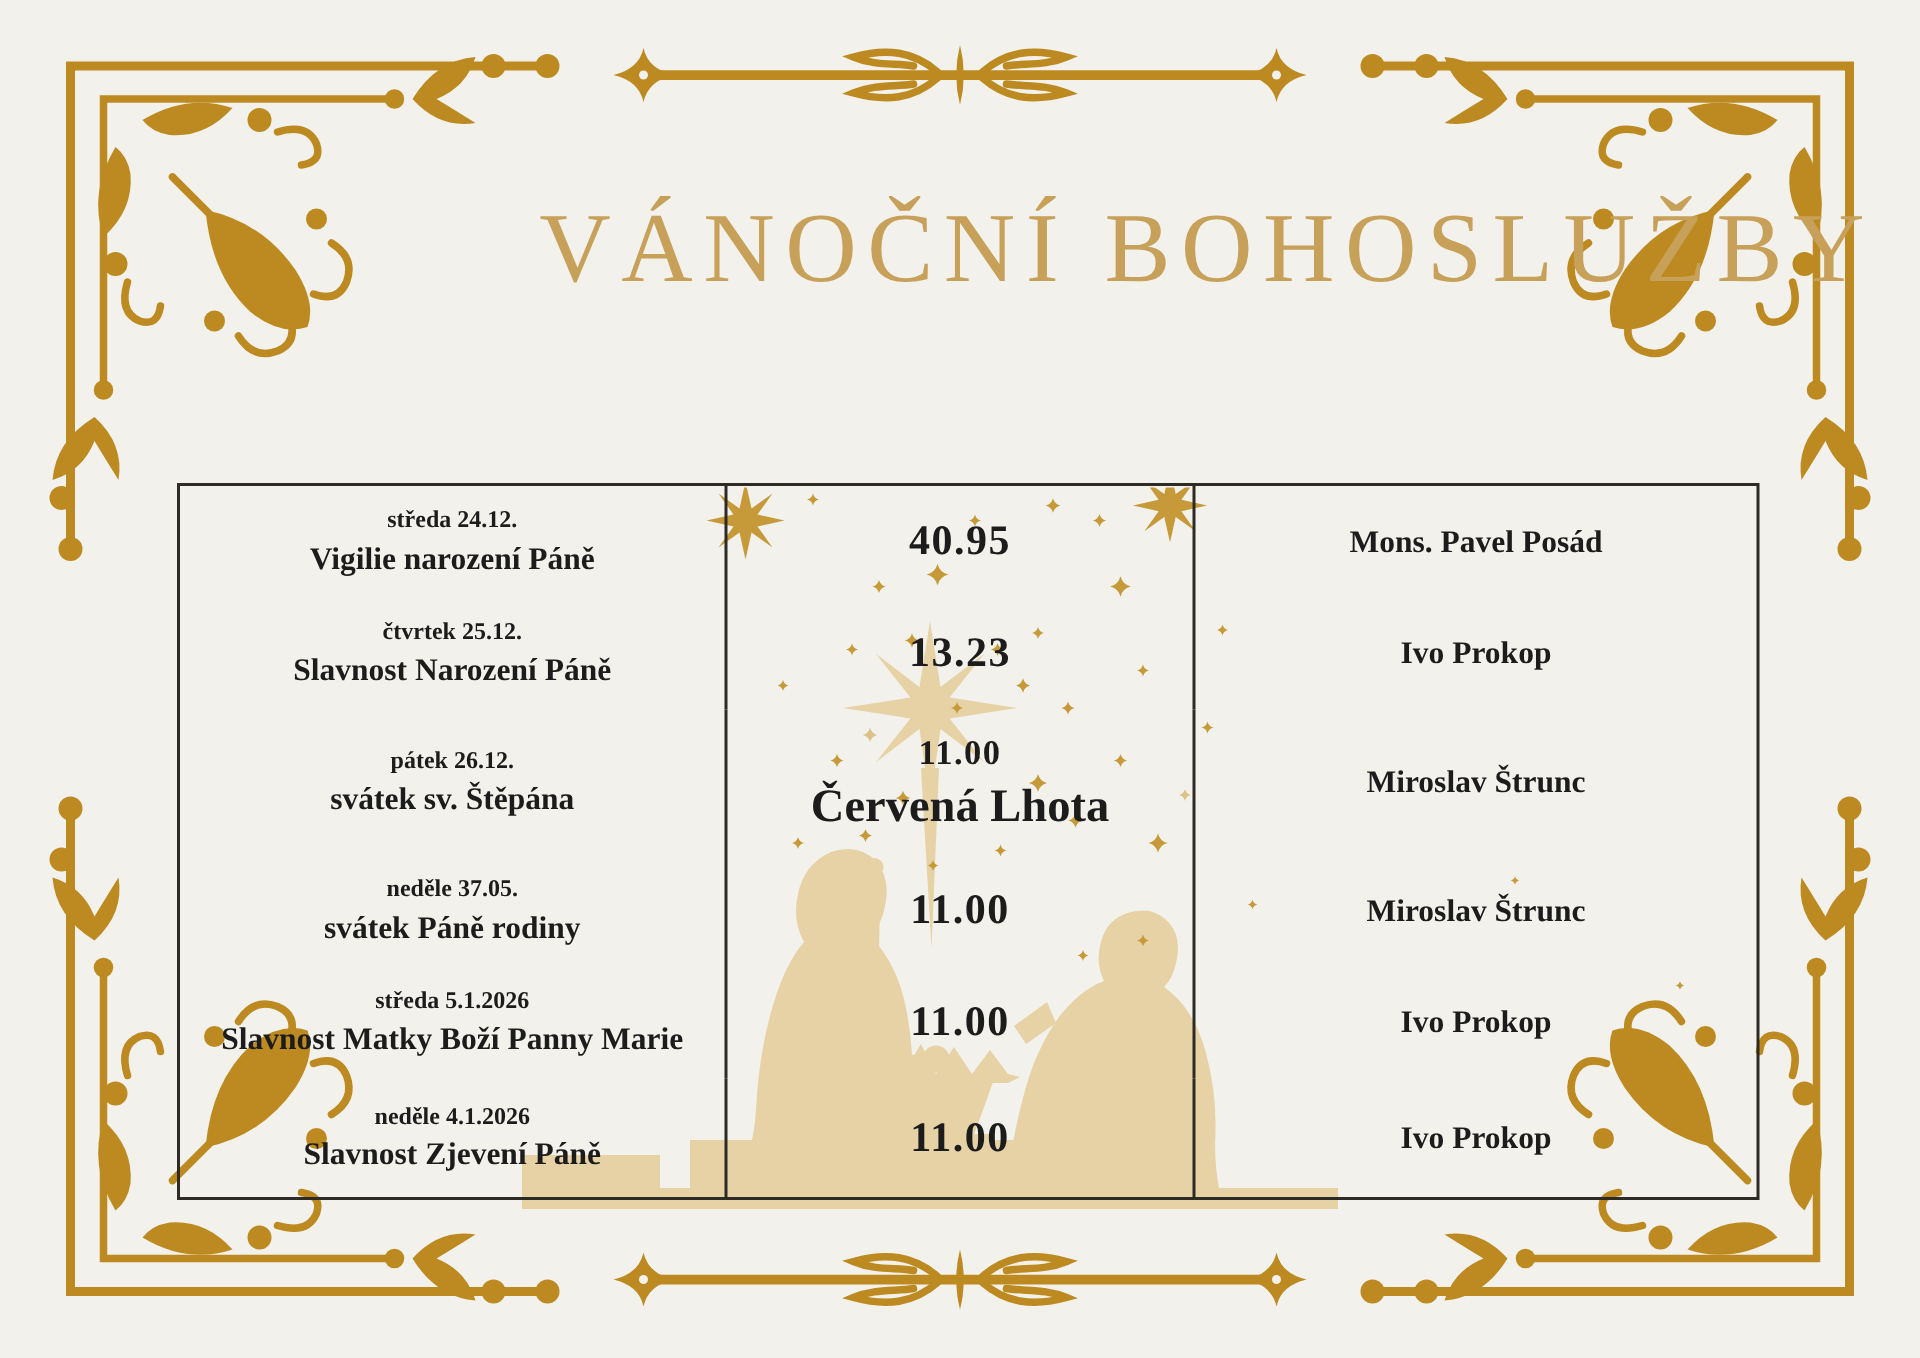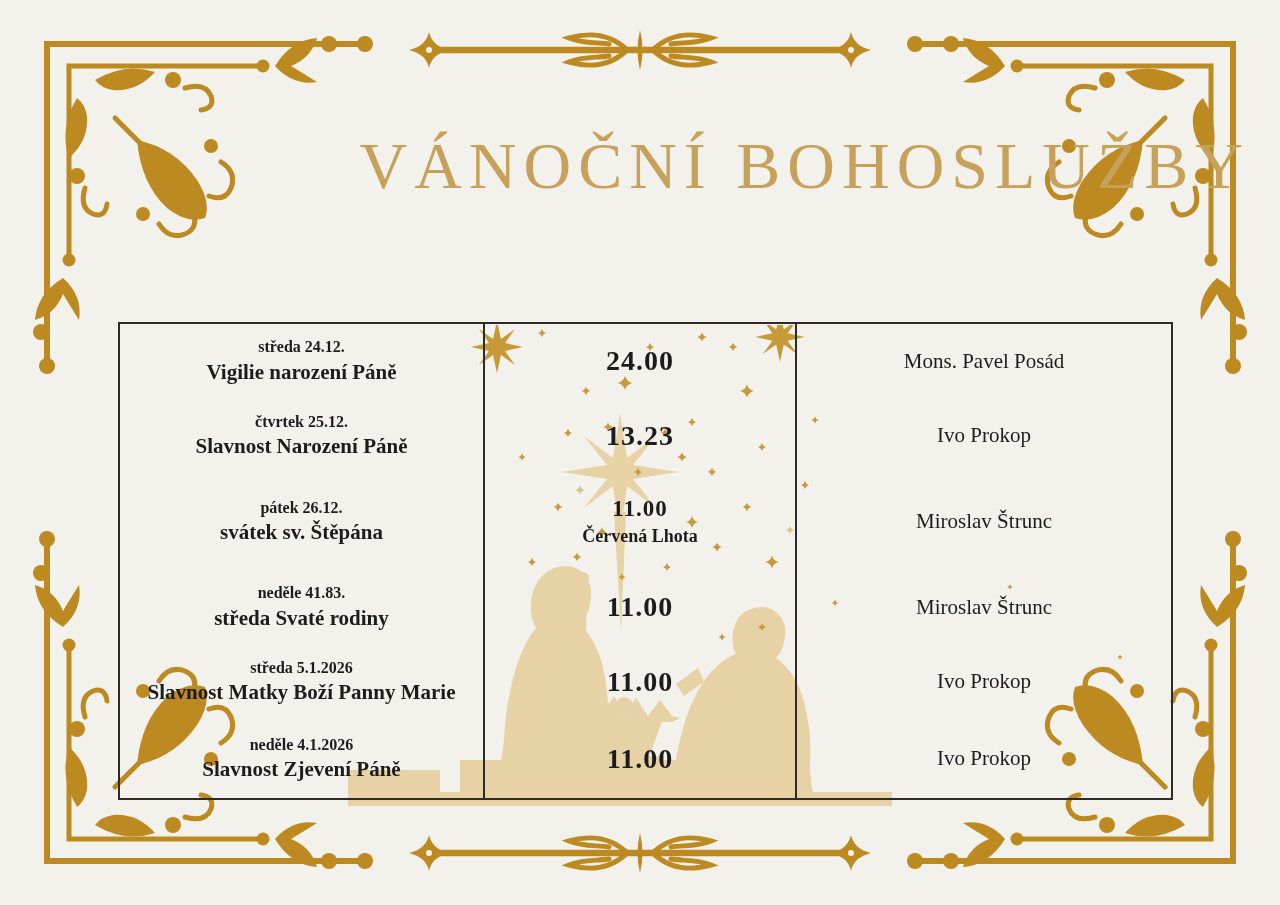--- a/index.html
+++ b/index.html
@@ -39,23 +39,23 @@
   }
   .cell{
     display:flex;flex-direction:column;justify-content:center;align-items:center;
     text-align:center;box-sizing:border-box;padding:2px 8px;
   }
   .cell.c1,.cell.c2{border-right:2px solid #2e2b26;}
   .date{font-size:16px;font-weight:700;line-height:1.35;}
   .event{font-size:21px;font-weight:700;line-height:1.35;text-align:center;}
   .time{font-size:28px;font-weight:700;letter-spacing:1px;}
   .time.small{font-size:23px;}
-  .time-note{font-size:18px;font-weight:700;margin-top:4px;}
+  .time-note{font-size:31px;font-weight:700;margin-top:4px;}
   .time-note:empty{display:none;margin:0;}
-  .celebrant{font-size:21px;font-weight:400;text-align:right;}
+  .celebrant{font-size:21px;font-weight:700;text-align:right;}
 </style>
 </head>
 <body>
 
 <svg class="abs corner tl" viewBox="0 0 350 350">
   <g fill="none" stroke="#bc8a20" stroke-width="6" stroke-linecap="round">
     <path d="M340,16 H22 V338"></path>
     <path d="M238,38 H44 V232" stroke-width="5"></path>
     <path d="M196,134 q16,10 10,26 q-6,14 -22,8" stroke-width="5"></path>
     <path d="M134,196 q10,16 26,10 q14,-6 8,-22" stroke-width="5"></path>
@@ -276,21 +276,21 @@
   </g>
 </svg>
 
 <div class="abs schedule">
 
   <div class="cell c1 row-border">
     <div class="date">středa 24.12.</div>
     <div class="event">Vigilie narození Páně</div>
   </div>
   <div class="cell c2 row-border">
-    <div class="time">24.00</div>
+    <div class="time">40.95</div>
 
   </div>
   <div class="cell c3 row-border">
     <div class="celebrant">Mons. Pavel Posád</div>
   </div>
 
   <div class="cell c1 row-border">
     <div class="date">čtvrtek 25.12.</div>
     <div class="event">Slavnost Narození Páně</div>
   </div>
@@ -308,22 +308,22 @@
   </div>
   <div class="cell c2 row-border">
     <div class="time small">11.00</div>
     <div class="time-note">Červená Lhota</div>
   </div>
   <div class="cell c3 row-border">
     <div class="celebrant">Miroslav Štrunc</div>
   </div>
 
   <div class="cell c1 row-border">
-    <div class="date">neděle 41.83.</div>
-    <div class="event">středa Svaté rodiny</div>
+    <div class="date">neděle 37.05.</div>
+    <div class="event">svátek Páně rodiny</div>
   </div>
   <div class="cell c2 row-border">
     <div class="time">11.00</div>
 
   </div>
   <div class="cell c3 row-border">
     <div class="celebrant">Miroslav Štrunc</div>
   </div>
 
   <div class="cell c1 row-border">

